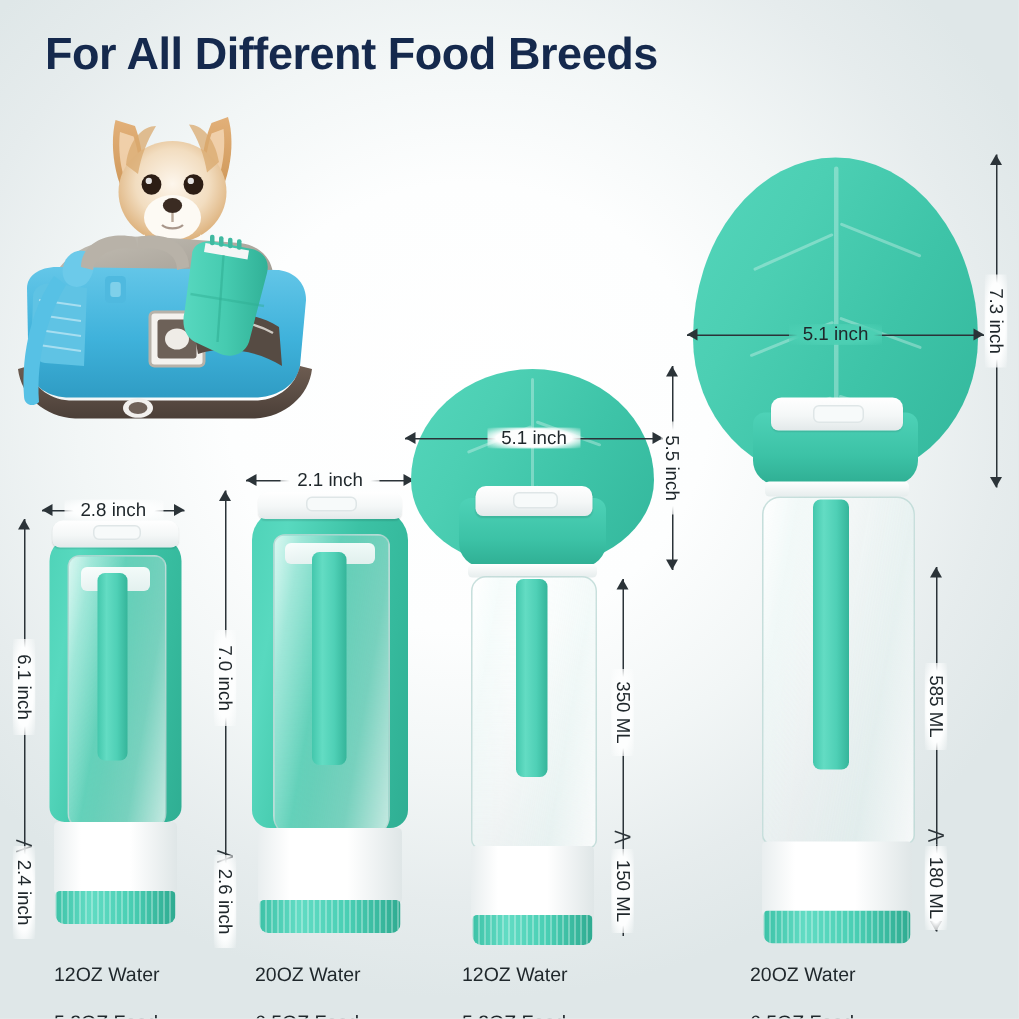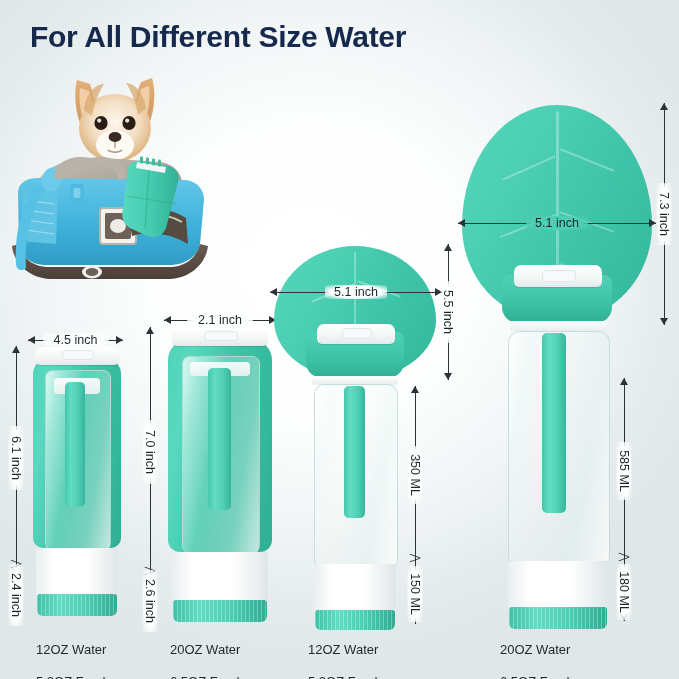--- a/index.html
+++ b/index.html
@@ -114,21 +114,21 @@
   
   .caption{
     position:absolute;font-size:13px;color:#1f272b;line-height:16px;white-space:pre-line;
   }
 </style>
 </head>
 <body>
 
 <div id="canvas">
 
-  <div id="title">For All Different Size Water</div>
+  <div id="title">For All Different Food Breeds</div>
 
   <div id="dogscene">
     <svg width="222" height="250" viewBox="0 0 222 250" xmlns="http://www.w3.org/2000/svg">
       <defs>
         <linearGradient id="gBlue" x1="0" y1="0" x2="0" y2="1">
           <stop offset="0" stop-color="#63c6e8"></stop>
             <stop offset="0.55" stop-color="#3fb2db"></stop>
             <stop offset="1" stop-color="#2f9cc4"></stop>
         </linearGradient>
         <linearGradient id="gGrey" x1="0" y1="0" x2="1" y2="1">
@@ -240,21 +240,21 @@
 
     <div class="white-base" style="left:36px;top:218px;width:82px;height:48px;"></div>
 
     <div class="green-foot" style="left:37px;top:264px;width:80px;height:22px;"></div>
 
     <div class="dim-h" style="left:28px;top:2px;width:95px;height:16px;">
       <div class="line"></div>
         <div class="ar-l"></div>
         <div class="ar-r"></div>
       <div class="mask" style="width:66px;"></div>
-      <div class="lbl">4.5 inch</div>
+      <div class="lbl">2.8 inch</div>
     </div>
 
     <div class="dim-v" style="left:8px;top:16px;width:16px;height:224px;">
       <div class="line"></div>
         <div class="ar-t"></div>
       <div class="tick" style="bottom:-5px;top:auto;"></div>
       <div class="mask" style="height:64px;"></div>
       <div class="lbl">6.1 inch</div>
     </div>
 

